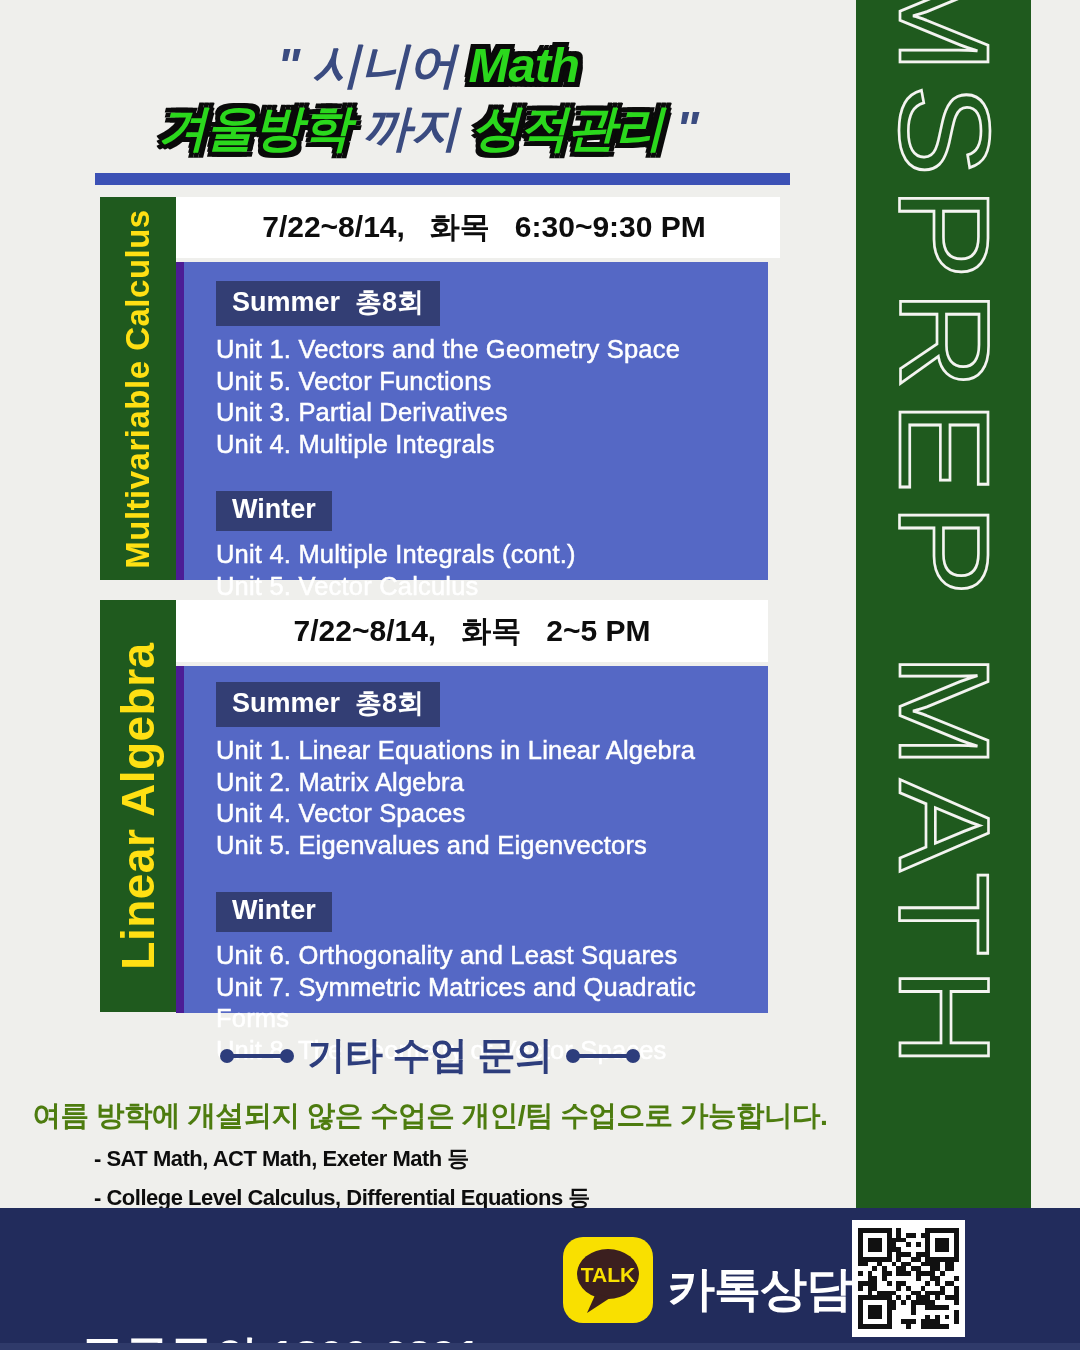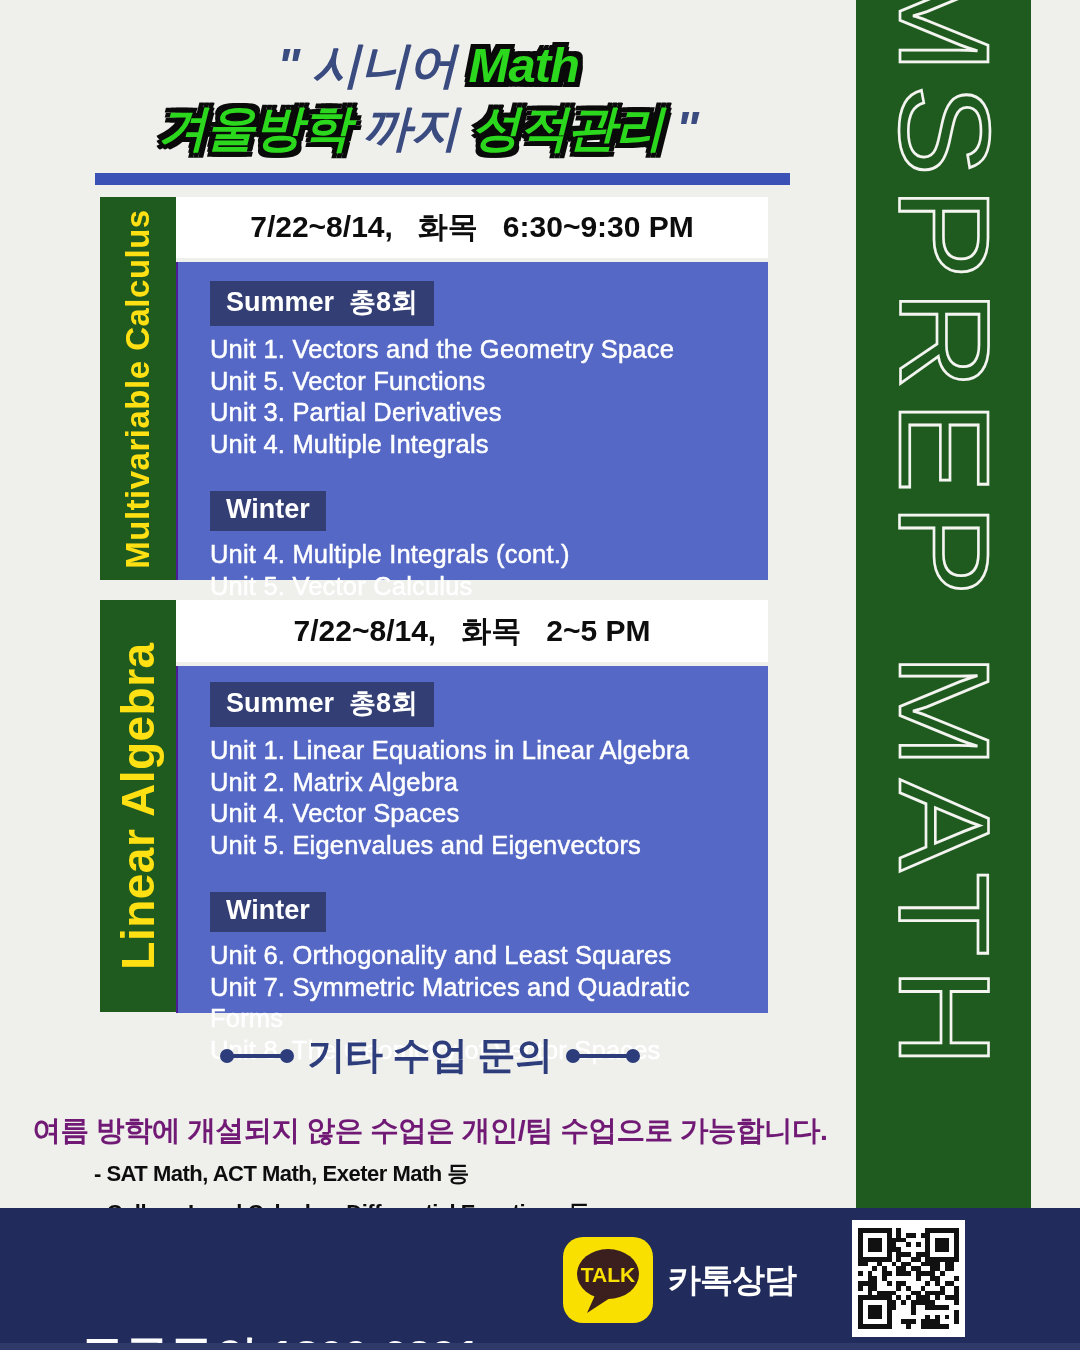--- a/index.html
+++ b/index.html
@@ -27,45 +27,45 @@
   .card-side{position:absolute;background:#1F5A1E;}
   .side1{left:100px;top:197px;width:76px;height:383px;}
   .side2{left:100px;top:600px;width:76px;height:412px;}
   .v-label{position:absolute;left:50%;top:50%;transform:translate(-50%,-50%) rotate(-90deg);
     white-space:nowrap;color:#FFE013;font-weight:bold;}
   .side1 .v-label{font-size:33px;letter-spacing:0.5px;}
   .side2 .v-label{font-size:46px;letter-spacing:0.5px;}
   .card-header{position:absolute;left:176px;width:592px;background:#FFFFFF;
     display:flex;align-items:center;justify-content:center;
     font-weight:bold;font-size:30px;color:#0d0d0d;white-space:pre;}
-  .head1{top:197px;height:61px;}
+  .head1{top:197px;height:61px;padding-left:12px;}
   .head2{top:600px;height:62px;}
   .card-body{position:absolute;left:176px;width:592px;background:#5568C5;
-    border-left:2px solid #4c1d95;box-sizing:border-box;color:#fff;}
+    border-left:8px solid #4c1d95;box-sizing:border-box;color:#fff;}
   .body1{top:262px;height:318px;padding-top:19px;}
   .body2{top:666px;height:347px;padding-top:16px;}
   .chip{display:inline-block;margin-left:32px;background:#333E74;color:#fff;
     font-weight:bold;font-size:27px;padding:3px 16px 6px 16px;white-space:pre;}
   .chip.winter{margin-top:31px;}
   .units{margin:8px 0 0 32px;font-size:25.5px;line-height:31.5px;
     -webkit-text-stroke:0.5px #fff;letter-spacing:0.2px;}
   
   .inquiry{position:absolute;left:28px;top:1030px;width:804px;}
   .inq-head-row{display:flex;align-items:center;justify-content:center;gap:12px;}
   .inq-heading{font-size:38px;font-weight:bold;color:#2D3D7C;letter-spacing:-0.5px;}
   .dumbbell{flex:0 0 auto;}
-  .inq-intro{margin-top:31px;text-align:center;font-size:28.5px;font-weight:bold;color:#701a75;letter-spacing:-0.5px;}
+  .inq-intro{margin-top:16px;text-align:center;font-size:28.5px;font-weight:bold;color:#4d7c0f;letter-spacing:-0.5px;}
   .inq-item{margin:9px 0 0 66px;font-size:22px;font-weight:bold;color:#0d0d0d;letter-spacing:-0.5px;}
   
   .footer{position:absolute;left:0;top:1208px;width:1080px;height:142px;background:#222C5C;}
   .footer-strip{position:absolute;left:0;bottom:0;width:100%;height:7px;background:#2F3A6A;}
   .phones{position:absolute;left:55px;top:16px;width:450px;text-align:center;
     color:#fff;font-weight:bold;font-size:45px;line-height:53px;white-space:pre;letter-spacing:-0.5px;}
   .kakao{position:absolute;left:563px;top:29px;width:90px;height:86px;}
-  .kakao-label{position:absolute;left:668px;top:50px;color:#fff;font-weight:bold;font-size:33px;letter-spacing:-1px;}
+  .kakao-label{position:absolute;left:668px;top:50px;color:#fff;font-weight:bold;font-size:47px;letter-spacing:-1px;}
   .qr{position:absolute;left:852px;top:12px;width:113px;height:117px;background:#fff;
     display:flex;align-items:center;justify-content:center;}
   .qr svg{shape-rendering:crispEdges;}
 </style>
 </head>
 <body>
 
 <div class="poster">
 
   <div class="brand-band">

